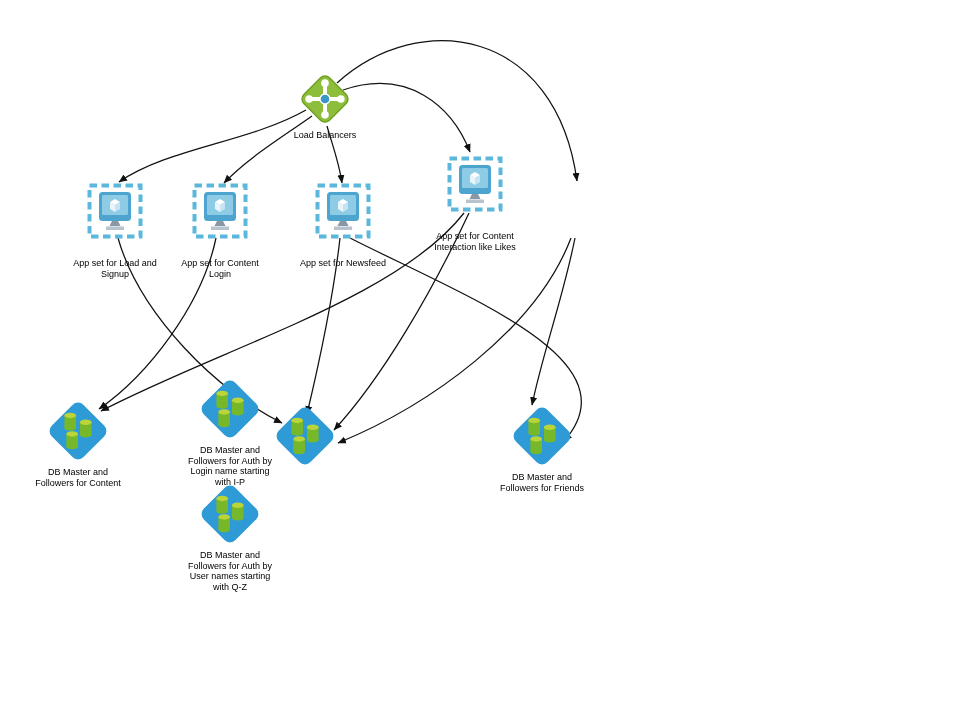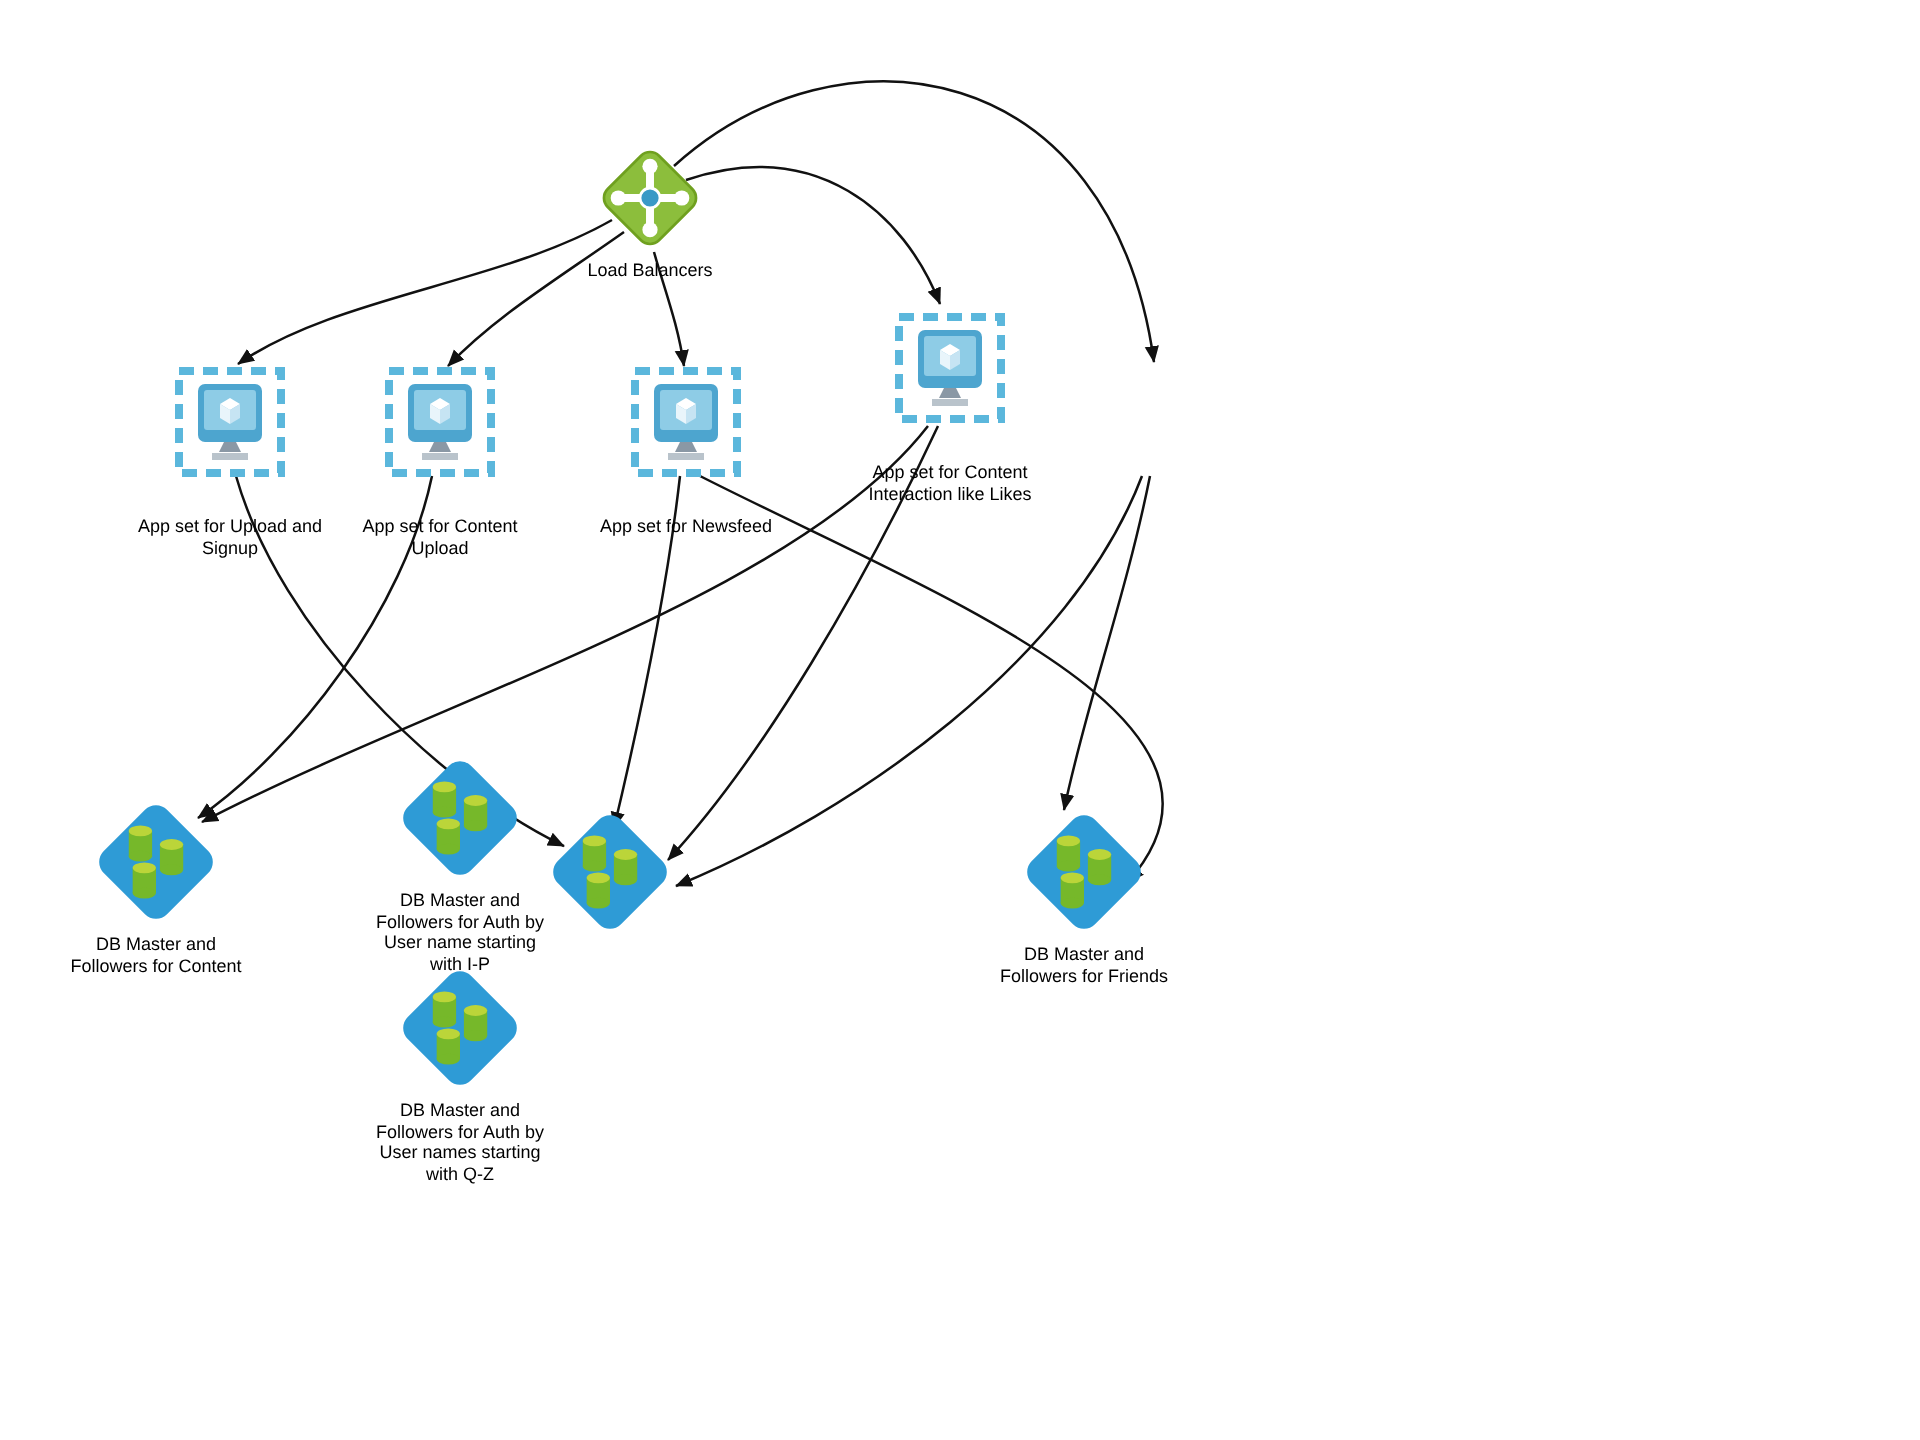--- a/index.html
+++ b/index.html
@@ -114,28 +114,28 @@
     <svg class="icon" width="58" height="58" viewBox="0 0 64 64">
         <use href="#sym-lb"></use>
       </svg>
     <div class="node-label">Load Balancers</div>
   </div>
 
   <div class="node app-set" style="left: 115px; top: 183px;">
     <svg class="icon" width="56" height="56" viewBox="0 0 56 56">
         <use href="#sym-app"></use>
       </svg>
-    <div class="node-label">App set for Upload and Signup</div>
+    <div class="node-label">App set for Load and Signup</div>
   </div>
 
   <div class="node app-set" style="left: 220px; top: 183px;">
     <svg class="icon" width="56" height="56" viewBox="0 0 56 56">
         <use href="#sym-app"></use>
       </svg>
-    <div class="node-label">App set for Content Upload</div>
+    <div class="node-label">App set for Content Login</div>
   </div>
 
   <div class="node app-set" style="left: 343px; top: 183px;">
     <svg class="icon" width="56" height="56" viewBox="0 0 56 56">
         <use href="#sym-app"></use>
       </svg>
     <div class="node-label">App set for Newsfeed</div>
   </div>
 
   <div class="node app-set" style="left: 475px; top: 156px;">
@@ -150,21 +150,21 @@
     <svg class="icon" width="70" height="70" viewBox="0 0 72 72">
         <use href="#sym-db"></use>
       </svg>
     <div class="node-label">DB Master and Followers for Content</div>
   </div>
 
   <div class="node db-set" style="left: 230px; top: 374px;">
     <svg class="icon" width="70" height="70" viewBox="0 0 72 72">
         <use href="#sym-db"></use>
       </svg>
-    <div class="node-label">DB Master and Followers for Auth by User name starting with I-P</div>
+    <div class="node-label">DB Master and Followers for Auth by Login name starting with I-P</div>
   </div>
 
   <div class="node db-set" style="left: 305px; top: 401px;">
     <svg class="icon" width="70" height="70" viewBox="0 0 72 72">
         <use href="#sym-db"></use>
       </svg>
   </div>
 
   <div class="node db-set" style="left: 542px; top: 401px;">
     <svg class="icon" width="70" height="70" viewBox="0 0 72 72">

